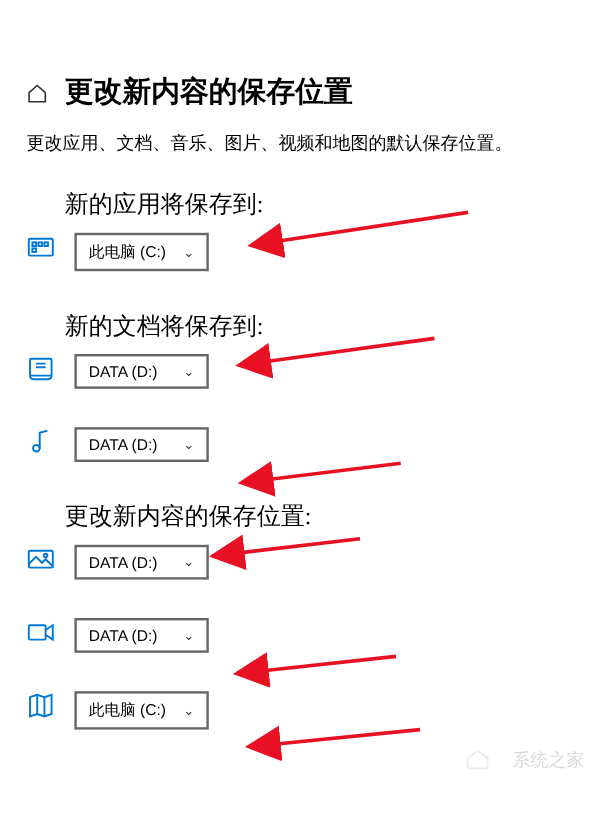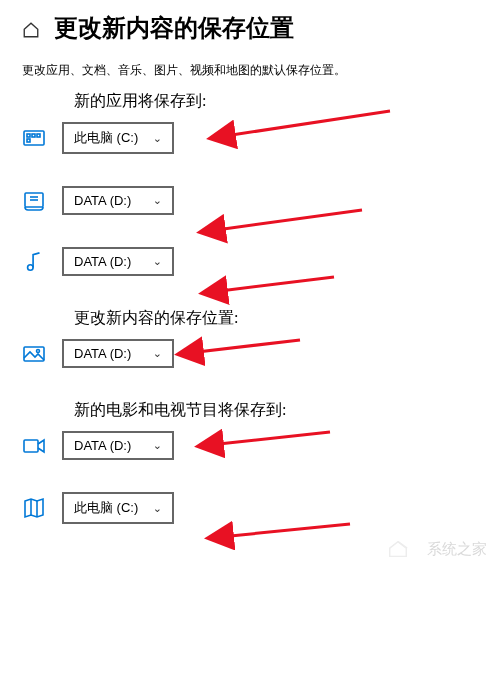--- a/index.html
+++ b/index.html
@@ -7,51 +7,52 @@
       font-family: "Microsoft YaHei", "Segoe UI", sans-serif;
       background: #ffffff;
       width: 501px;
       padding: 12px 22px;
       position: relative;
     }
     .header-row {
       display: flex;
       align-items: center;
       margin-bottom: 18px;
+      margin-top: 48px;
     }
     .home-icon {
       width: 18px;
       height: 18px;
       margin-right: 14px;
       margin-top: 4px;
     }
     .page-title {
       font-size: 24px;
       font-weight: 600;
       color: #000;
     }
     .description {
-      font-size: 12px;
-      color: #000;
-      margin-bottom: 12px;
+      font-size: 15px;
+      color: #000;
+      margin-bottom: 28px;
     }
     .setting-block {
       margin-bottom: 32px;
       position: relative;
     }
     .setting-label {
-      font-size: 16px;
-      color: #000;
-      margin-left: 52px;
+      font-size: 20px;
+      color: #000;
+      margin-left: 32px;
       margin-bottom: 10px;
       font-family: Liberation Serif, serif;
     }
     .setting-row {
       display: flex;
-      align-items: center;
+      align-items: flex-start;
     }
     .category-icon {
       width: 24px;
       height: 24px;
       margin-right: 16px;
       display: flex;
       align-items: center;
       justify-content: center;
       flex-shrink: 0;
     }
@@ -126,20 +127,21 @@
     <defs>
         <marker id="ah1" markerWidth="10" markerHeight="10" refX="2" refY="5" orient="auto">
           <polygon points="0,5 10,0 10,10" fill="#E81123"></polygon>
         </marker>
       </defs>
     <line x1="12" y1="33" x2="190" y2="6" stroke="#E81123" stroke-width="3" marker-start="url(#ah1)"></line>
   </svg>
 </div>
 
 <div class="setting-block">
+  <div class="setting-label">新的文档将保存到:</div>
   <div class="setting-row">
     <span class="category-icon">
       <svg viewBox="0 0 24 24" width="24" height="24" fill="none" stroke="#0078D7" stroke-width="1.6">
         <rect x="3" y="4" width="18" height="14" rx="1"></rect>
         <path d="M3 18 Q3 21 6 21 L18 21 Q21 21 21 18"></path>
         <line x1="8" y1="8" x2="16" y2="8"></line>
         <line x1="8" y1="11" x2="16" y2="11"></line>
       </svg>
     </span>
     <div class="dropdown">
@@ -199,21 +201,20 @@
     <defs>
         <marker id="ah4" markerWidth="10" markerHeight="10" refX="2" refY="5" orient="auto">
           <polygon points="0,5 10,0 10,10" fill="#E81123"></polygon>
         </marker>
       </defs>
     <line x1="10" y1="20" x2="130" y2="6" stroke="#E81123" stroke-width="3" marker-start="url(#ah4)"></line>
   </svg>
 </div>
 
 <div class="setting-block">
-  <div class="setting-label">新的电影和电视节目将保存到:</div>
   <div class="setting-row">
     <span class="category-icon">
       <svg viewBox="0 0 24 24" width="24" height="24" fill="none" stroke="#0078D7" stroke-width="1.6">
         <rect x="2" y="6" width="14" height="12" rx="1"></rect>
         <path d="M16 10 L22 6 V18 L16 14"></path>
       </svg>
     </span>
     <div class="dropdown">
       <span class="dropdown-value">DATA (D:)</span>
       <span class="chevron">⌄</span>

